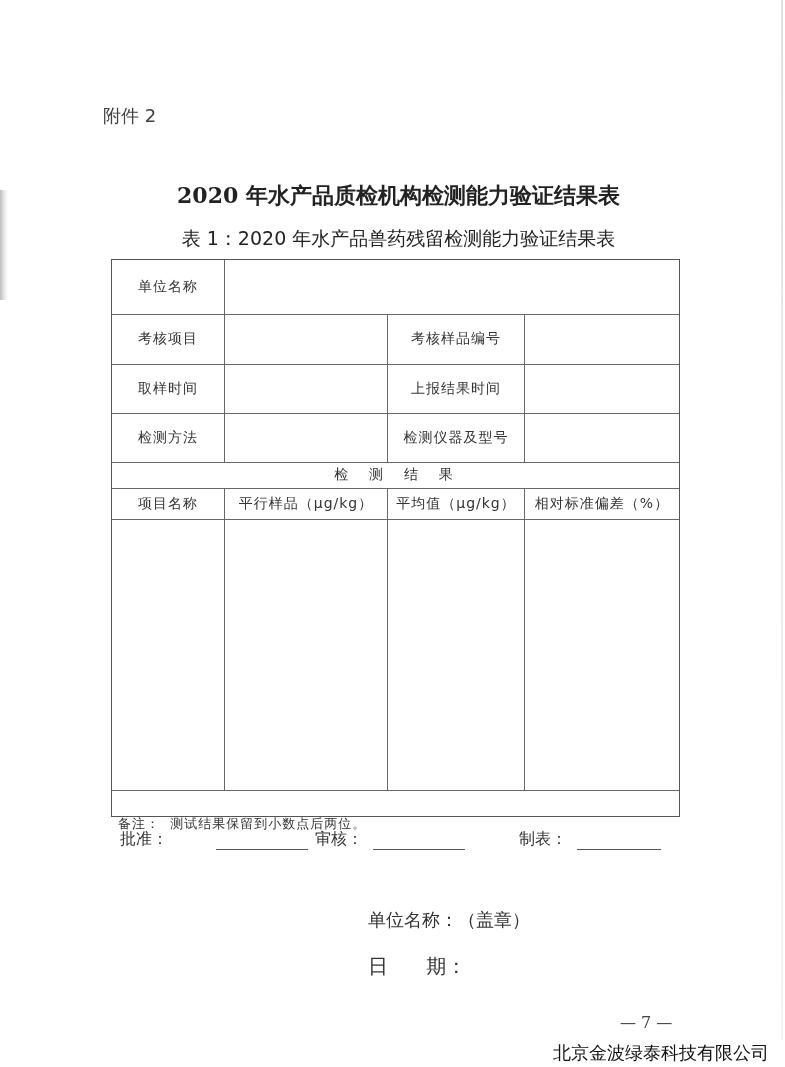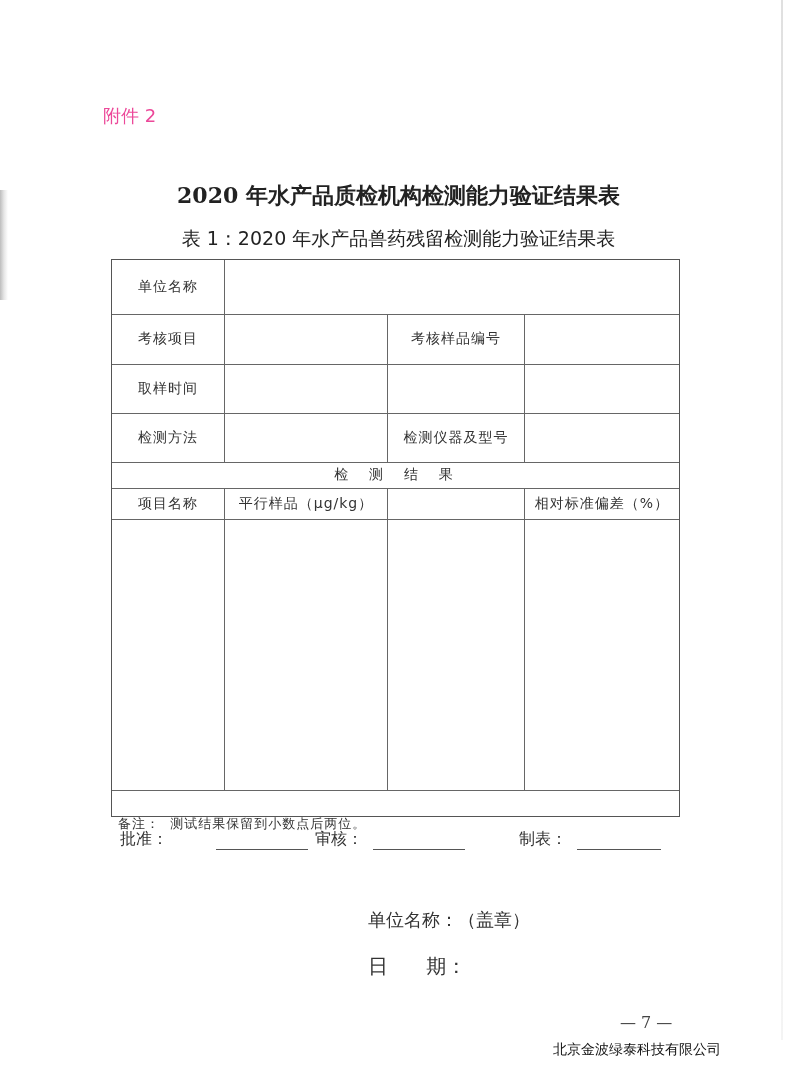--- a/index.html
+++ b/index.html
@@ -9,21 +9,21 @@
   }
   .binding {
     position:absolute; left:0; top:190px; width:8px; height:110px;
     background:linear-gradient(to right,#bdbdbd,#e6e6e6,#ffffff);
   }
   .edge-right {
     position:absolute; right:2px; top:0; width:2px; height:1040px;
     background:linear-gradient(to bottom,#e0e0e0,#f4f4f4);
   }
   .attachment {
-    position:absolute; left:103px; top:104px; font-size:18px; color:#ec4899;
+    position:absolute; left:103px; top:104px; font-size:18px; color:#404040;
     font-family:"DejaVu Sans", sans-serif;
   }
   .main-title {
     position:absolute; left:0; width:785px; top:181px; text-align:center;
     font-family:"DejaVu Serif", "Liberation Serif", serif; font-weight:bold; font-size:22px; color:#222;
     padding-left:12px; box-sizing:border-box;
   }
   .sub-title {
     position:absolute; left:0; width:785px; top:226px; text-align:center;
     font-size:19px; color:#222; padding-left:12px; box-sizing:border-box;
@@ -52,21 +52,21 @@
   }
   .footer-date {
     position:absolute; left:368px; top:953px; font-size:20px; color:#333;
     font-family:"DejaVu Serif", serif; white-space:pre;
   }
   .page-num {
     position:absolute; left:620px; top:1013px; font-size:16px; color:#444;
     font-family:"DejaVu Serif", serif;
   }
   .watermark {
-    position:absolute; left:553px; top:1041px; font-size:14px; color:#111;
+    position:absolute; left:553px; top:1041px; font-size:18px; color:#111;
     font-family:"DejaVu Sans", sans-serif;
   }
 </style>
 </head>
 <body>
 
 <div class="binding"></div>
 <div class="edge-right"></div>
 
 <div class="attachment">附件 2</div>
@@ -93,31 +93,33 @@
   <div class="cell" style="left:0;top:0;width:112px;height:54px;">单位名称</div>
   <div class="cell" style="left:113px;top:0;width:454px;height:54px;"></div>
 
   <div class="cell" style="left:0;top:54px;width:112px;height:50px;">考核项目</div>
   <div class="cell" style="left:113px;top:54px;width:162px;height:50px;"></div>
   <div class="cell" style="left:276px;top:54px;width:136px;height:50px;">考核样品编号</div>
   <div class="cell" style="left:413px;top:54px;width:154px;height:50px;"></div>
 
   <div class="cell" style="left:0;top:104px;width:112px;height:49px;">取样时间</div>
   <div class="cell" style="left:113px;top:104px;width:162px;height:49px;"></div>
+  <div class="cell" style="left:276px;top:104px;width:136px;height:49px;">上报结果时间</div>
   <div class="cell" style="left:413px;top:104px;width:154px;height:49px;"></div>
 
   <div class="cell" style="left:0;top:153px;width:112px;height:49px;">检测方法</div>
   <div class="cell" style="left:113px;top:153px;width:162px;height:49px;"></div>
   <div class="cell" style="left:276px;top:153px;width:136px;height:49px;">检测仪器及型号</div>
   <div class="cell" style="left:413px;top:153px;width:154px;height:49px;"></div>
 
   <div class="cell" style="left:0;top:202px;width:567px;height:26px;white-space:pre;letter-spacing:4px;">检  测  结  果</div>
 
   <div class="cell" style="left:0;top:228px;width:112px;height:31px;">项目名称</div>
   <div class="cell" style="left:113px;top:228px;width:162px;height:31px;">平行样品（μg/kg）</div>
+  <div class="cell" style="left:276px;top:228px;width:136px;height:31px;">平均值（μg/kg）</div>
   <div class="cell" style="left:413px;top:228px;width:154px;height:31px;">相对标准偏差（%）</div>
 
   <div class="cell" style="left:0;top:260px;width:112px;height:270px;"></div>
   <div class="cell" style="left:113px;top:260px;width:162px;height:270px;"></div>
   <div class="cell" style="left:276px;top:260px;width:136px;height:270px;"></div>
   <div class="cell" style="left:413px;top:260px;width:154px;height:270px;"></div>
 
   <div class="note" style="white-space:pre;">备注：  测试结果保留到小数点后两位。</div>
 </div>
 

